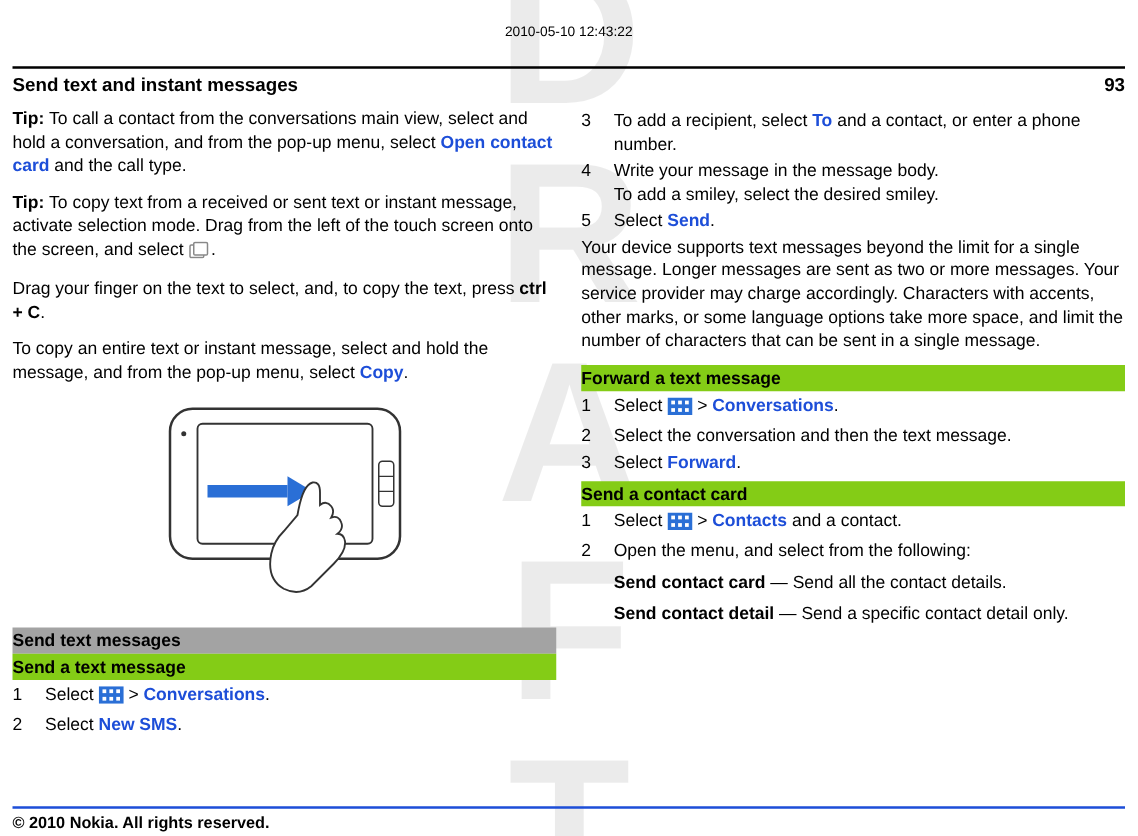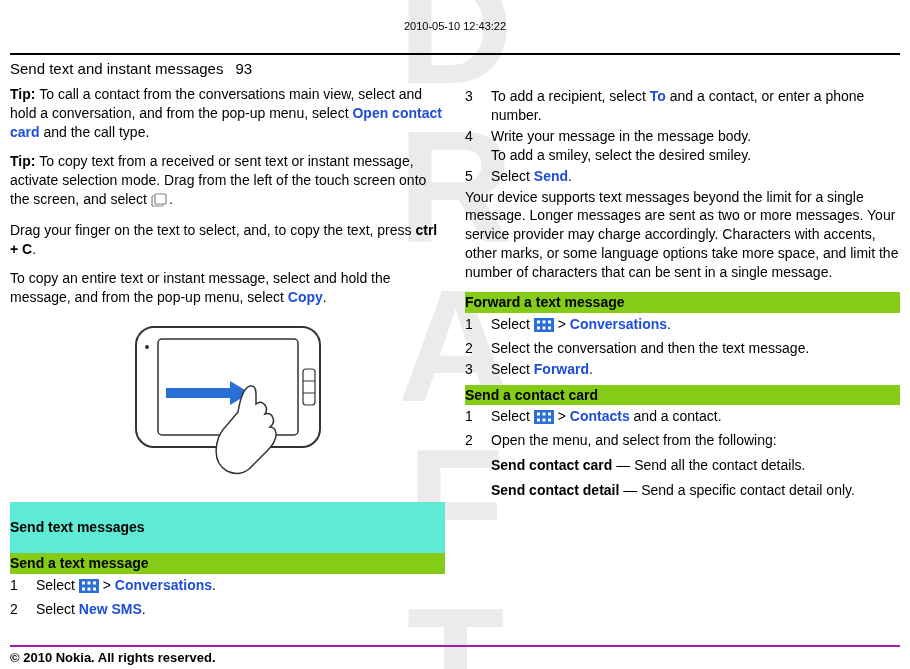--- a/index.html
+++ b/index.html
@@ -33,43 +33,43 @@
     text-align: center;
     font-size: 11px;
     padding: 19px 0;
   }
   .top-rule {
     border-top: 2px solid #000;
     margin: 0 10px 0 10px;
   }
   .header-line {
     display: flex;
-    justify-content: flex-start;
+    justify-content: space-between;
     align-items: baseline;
     gap: 12px;
     padding: 4px 10px 6px 10px;
-    font-weight: 400;
+    font-weight: 700;
     font-size: 15px;
   }
   .page-num { font-size: 15px; }
   .columns {
     display: flex;
     gap: 20px;
     padding: 0 10px;
     position: relative;
     z-index: 1;
   }
   .col { flex: 1 1 0; min-width: 0; }
   .col p { margin-bottom: 10px; }
   .bold { font-weight: 700; }
   .grey { color: #1d4ed8; font-weight: 700; }
   .h1bar {
-    background: #5eead4;
-    font-weight: 700;
-    padding: 16px 0;
+    background: #a3a3a3;
+    font-weight: 700;
+    padding: 1px 0;
     margin-top: 6px;
     font-size: 14px;
   }
   .h2bar {
     background: #84cc16;
     font-weight: 700;
     padding: 1px 0;
     font-size: 14px;
   }
   ol.steps {
@@ -93,21 +93,21 @@
   }
   .copy-icon {
     display: inline-block;
     vertical-align: -3px;
   }
   .footer {
     position: absolute;
     bottom: 2px;
     left: 10px;
     right: 10px;
-    border-top: 2px solid #a21caf;
+    border-top: 2px solid #1d4ed8;
     padding-top: 2px;
     font-weight: 700;
     font-size: 13px;
   }
   .indent-block { margin-left: 26px; margin-top:6px; }
   .indent-block p { margin-bottom: 6px; }
 </style>
 </head>
 <body>
 

